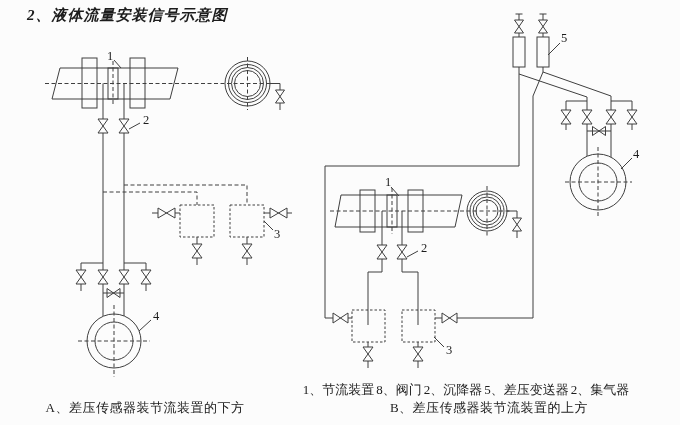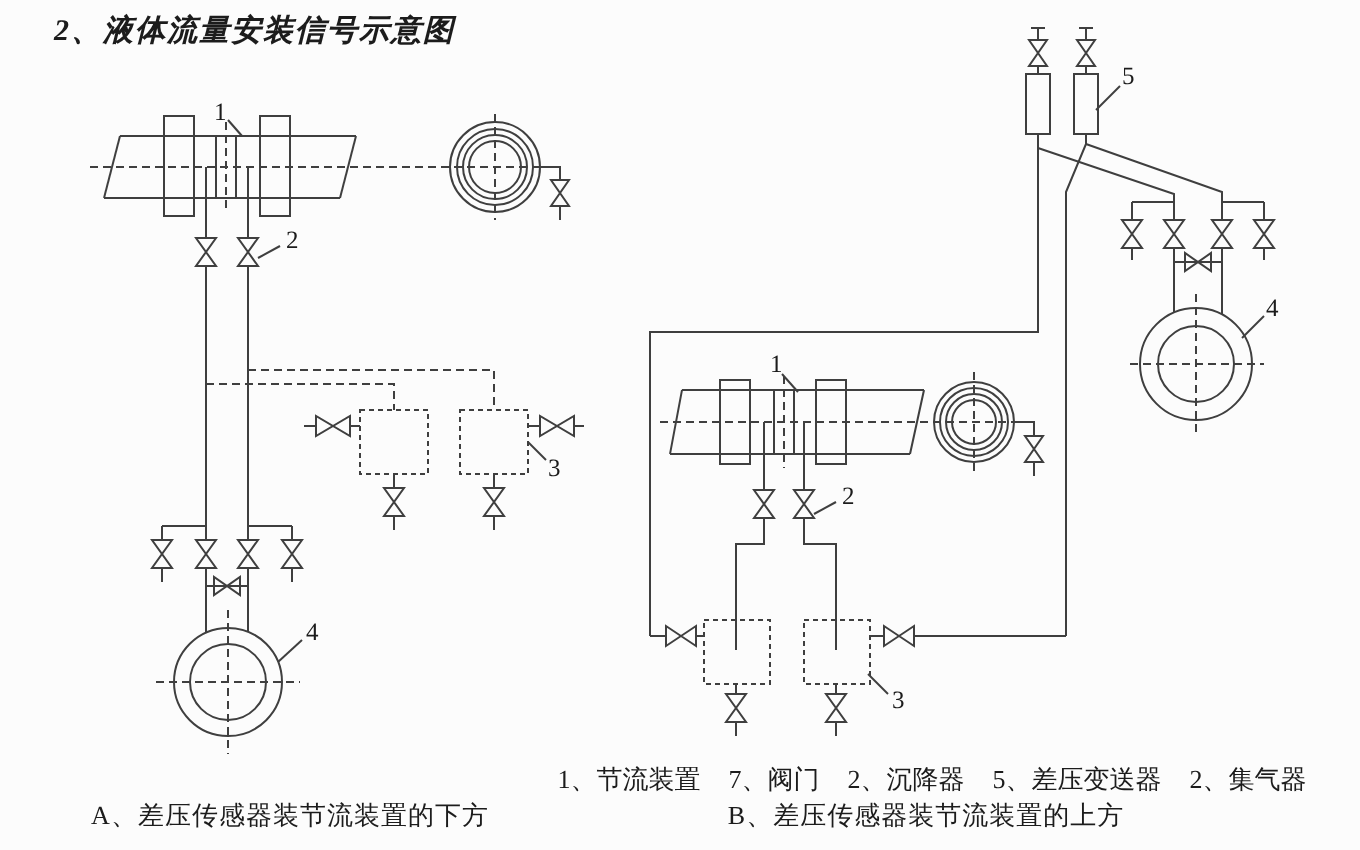--- a/index.html
+++ b/index.html
@@ -8,22 +8,22 @@
     width:680px;height:425px;
     background:#fcfcfc;
     font-family:"Liberation Serif","DejaVu Serif",serif;
     color:#1c1c1c;
     overflow:hidden;
   }
   #art{position:absolute;left:0;top:0;}
   .txt{position:absolute;white-space:nowrap;}
   #title{left:27px;top:6px;font-size:15px;font-weight:600;letter-spacing:1px;font-style:italic;}
   #caption-a{left:145px;top:399px;transform:translateX(-50%);font-size:13px;letter-spacing:0.5px;text-align:center;}
-  #caption-b{left:463px;top:399px;transform:translateX(-50%);font-size:13px;letter-spacing:0.5px;}
-  #legend{left:466px;top:381px;transform:translateX(-50%);font-size:13px;display:flex;gap:14px;}
+  #caption-b{left:489px;top:399px;transform:translateX(-50%);font-size:13px;letter-spacing:0.5px;}
+  #legend{left:466px;top:381px;transform:translateX(-50%);font-size:13px;display:flex;gap:2px;}
   svg .ln{stroke:#3f3f3f;stroke-width:1;fill:none;}
   svg .dash{stroke-dasharray:4,2.5;}
   svg .boxdash{stroke-dasharray:2.5,2;}
   svg text{font-family:"Liberation Serif","DejaVu Serif",serif;font-size:12.5px;fill:#1c1c1c;}
 </style>
 </head>
 <body>
 
 <div id="page">
 
@@ -208,21 +208,21 @@
       <path class="ln" d="M507,211 H517 V218 M517,231 V238"></path>
       <path class="ln" d="M512.5,218 H521.5 L512.5,231 H521.5 Z"></path>
     </g>
   </g>
 </svg>
 
 <div id="title" class="txt">2、液体流量安装信号示意图</div>
 
 <div id="legend" class="txt">
   <span>1、节流装置</span>
-  <span>7、阀门</span>
+  <span>8、阀门</span>
   <span>2、沉降器</span>
   <span>5、差压变送器</span>
   <span>2、集气器</span>
 </div>
 
 <div id="caption-a" class="txt">A、差压传感器装节流装置的下方</div>
 <div id="caption-b" class="txt">B、差压传感器装节流装置的上方</div>
 
 </div>
 

